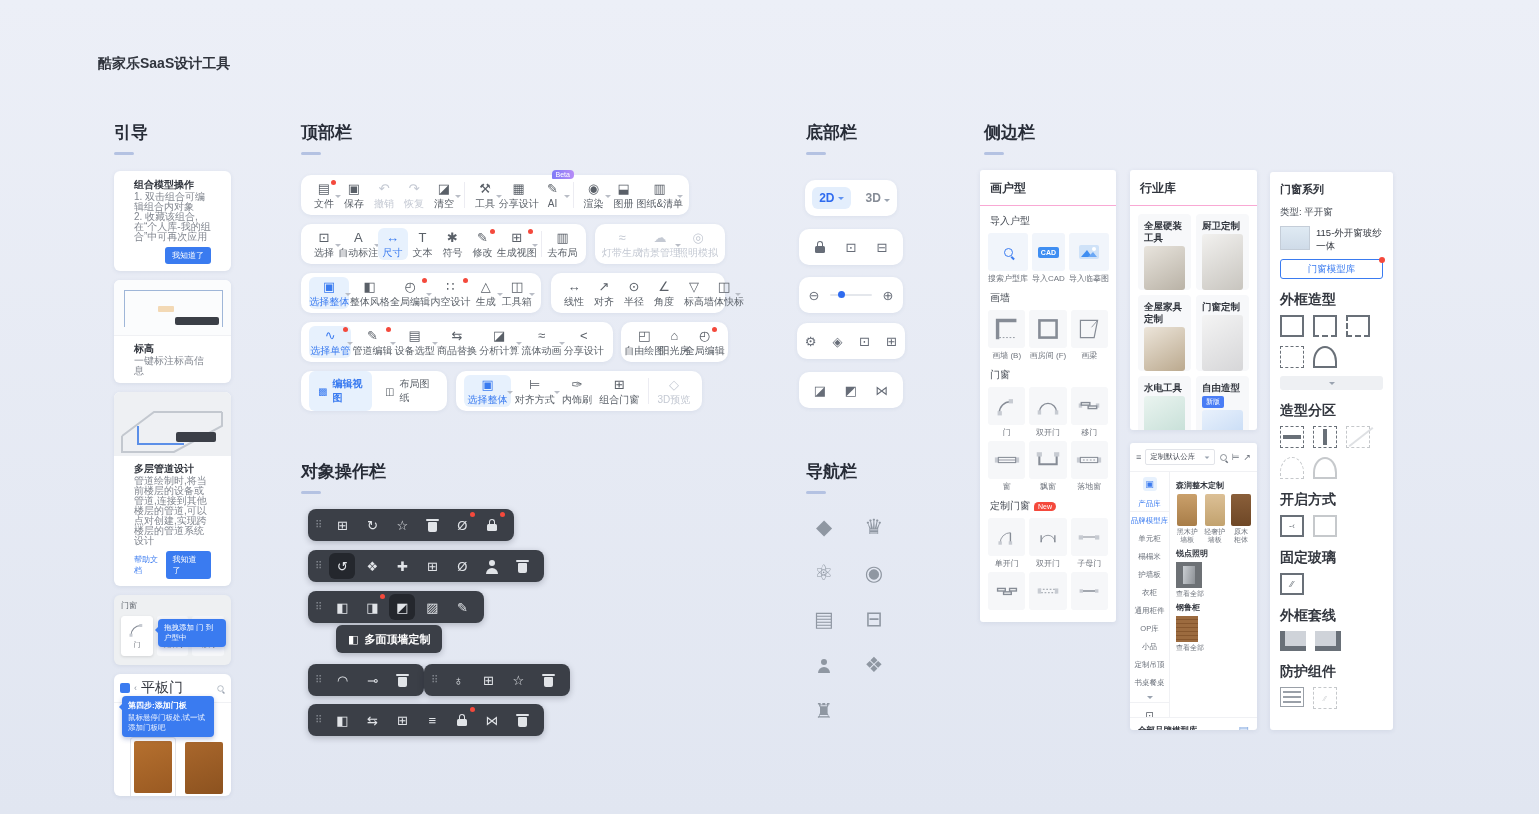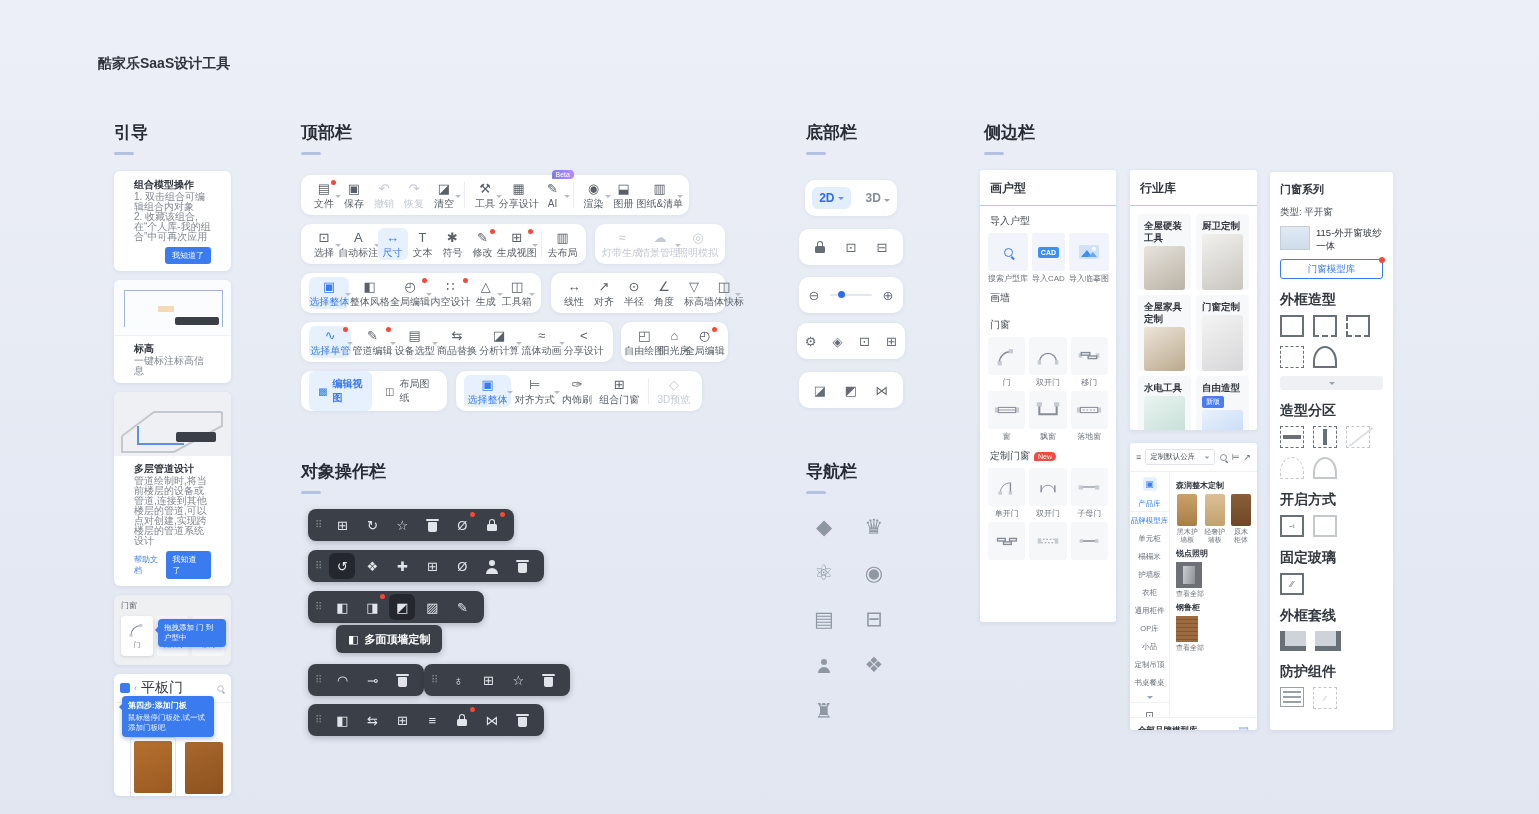--- a/index.html
+++ b/index.html
@@ -729,20 +729,48 @@
               <rect x="0" y="0" width="20" height="14" rx="2" fill="#cfe2f8"></rect>
               <polygon points="2,12 8,5 13,12" fill="#3f8ef2"></polygon>
               <polygon points="9,12 14,7 18,12" fill="#6aa7f5"></polygon>
               <circle cx="15" cy="4" r="2" fill="#fff"></circle>
             </svg>
           </div>
         <div class="clabel">导入临摹图</div>
       </div>
     </div>
     <div class="p-sec">画墙</div>
+    <div class="grid3">
+      <div class="cell">
+        <div class="thumb">
+            <svg class="sym" width="26" height="24" viewBox="0 0 30 28">
+              <path d="M4 26 L4 4 L26 4" stroke-width="4"></path>
+              <path d="M6 24 L26 24" stroke-dasharray="2 2" stroke-width="1"></path>
+            </svg>
+          </div>
+        <div class="clabel">画墙 (B)</div>
+      </div>
+      <div class="cell">
+        <div class="thumb">
+            <svg class="sym" width="24" height="24" viewBox="0 0 28 28">
+              <rect x="4" y="4" width="20" height="20" stroke-width="3"></rect>
+            </svg>
+          </div>
+        <div class="clabel">画房间 (F)</div>
+      </div>
+      <div class="cell">
+        <div class="thumb">
+            <svg class="sym" width="24" height="24" viewBox="0 0 28 28">
+              <path d="M4 4 L24 4 L20 24 L4 24 Z" stroke-width="1.4"></path>
+              <path d="M24 4 L17 12" stroke-width="1"></path>
+            </svg>
+          </div>
+        <div class="clabel">画梁</div>
+      </div>
+    </div>
     <div class="p-sec">门窗</div>
     <div class="grid3">
       <div class="cell">
         <div class="thumb">
             <svg class="sym" width="24" height="22" viewBox="0 0 28 24">
               <path d="M5 20 A13 13 0 0 1 18 7"></path>
               <rect class="cap" x="3" y="18" width="5" height="5"></rect>
               <rect class="cap" x="16" y="4" width="5" height="5"></rect>
             </svg>
           </div>

